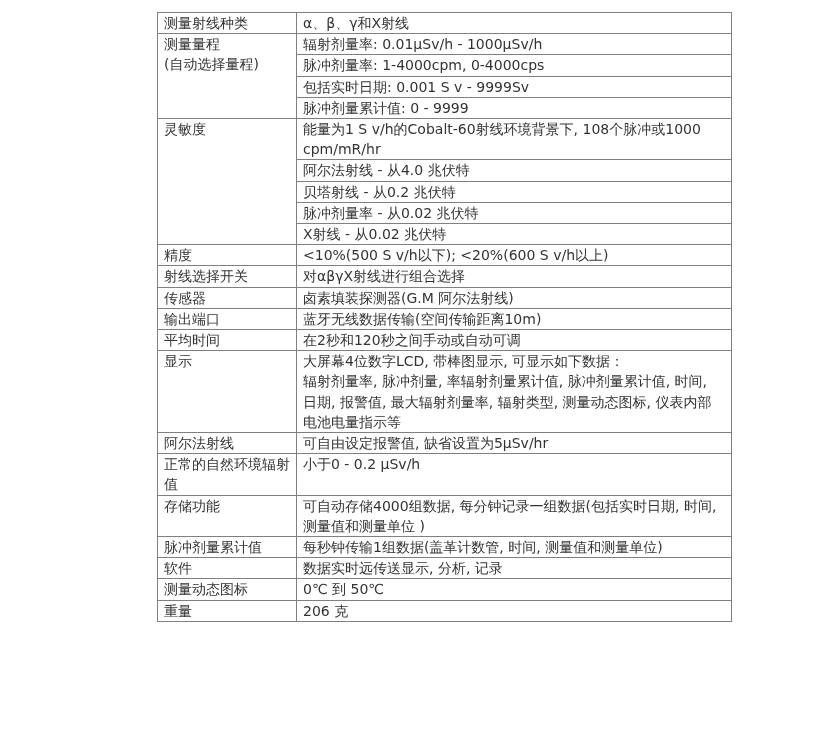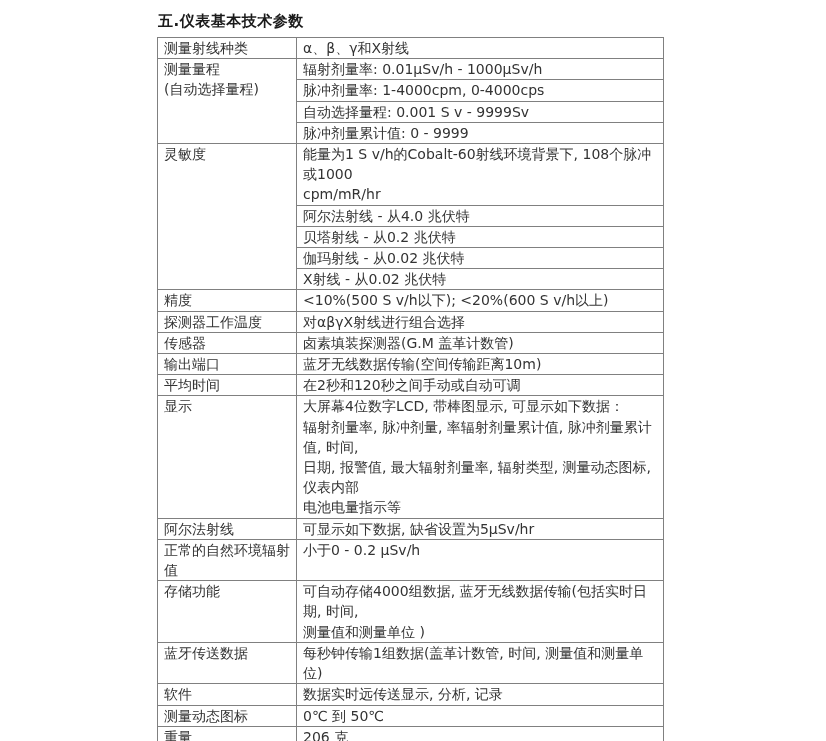--- a/index.html
+++ b/index.html
@@ -35,108 +35,107 @@
     padding: 0 6px;
     vertical-align: top;
     white-space: pre-line;
     overflow: hidden;
   }
   td.label-cell {
     width: 139px;
     color: #333333;
   }
   td.value-cell {
-    width: 367px;
+    width: 435px;
     color: #333333;
   }
 </style>
 </head>
 <body>
 
 <div class="page">
-  <h1 class="doc-title">五.仪表基本技术参数</h1>
   <table class="spec-table">
     <tbody>
         <tr>
           <td class="label-cell" rowspan="1">测量射线种类</td>
           <td class="value-cell">α、β、γ和X射线</td>
         </tr>
         <tr>
           <td class="label-cell" rowspan="4">测量量程
 (自动选择量程)</td>
           <td class="value-cell">辐射剂量率: 0.01μSv/h - 1000μSv/h</td>
         </tr>
         <tr>
           <td class="value-cell">脉冲剂量率: 1-4000cpm, 0-4000cps</td>
         </tr>
         <tr>
-          <td class="value-cell">自动选择量程: 0.001 S v - 9999Sv</td>
+          <td class="value-cell">包括实时日期: 0.001 S v - 9999Sv</td>
         </tr>
         <tr>
           <td class="value-cell">脉冲剂量累计值: 0 - 9999</td>
         </tr>
         <tr>
           <td class="label-cell" rowspan="5">灵敏度</td>
           <td class="value-cell">能量为1 S v/h的Cobalt-60射线环境背景下, 108个脉冲或1000
 cpm/mR/hr</td>
         </tr>
         <tr>
           <td class="value-cell">阿尔法射线 - 从4.0 兆伏特</td>
         </tr>
         <tr>
           <td class="value-cell">贝塔射线 - 从0.2 兆伏特</td>
         </tr>
         <tr>
-          <td class="value-cell">伽玛射线 - 从0.02 兆伏特</td>
+          <td class="value-cell">脉冲剂量率 - 从0.02 兆伏特</td>
         </tr>
         <tr>
           <td class="value-cell">X射线 - 从0.02 兆伏特</td>
         </tr>
         <tr>
           <td class="label-cell" rowspan="1">精度</td>
           <td class="value-cell">&lt;10%(500 S v/h以下); &lt;20%(600 S v/h以上)</td>
         </tr>
         <tr>
-          <td class="label-cell" rowspan="1">探测器工作温度</td>
+          <td class="label-cell" rowspan="1">射线选择开关</td>
           <td class="value-cell">对αβγX射线进行组合选择</td>
         </tr>
         <tr>
           <td class="label-cell" rowspan="1">传感器</td>
-          <td class="value-cell">卤素填装探测器(G.M 盖革计数管)</td>
+          <td class="value-cell">卤素填装探测器(G.M 阿尔法射线)</td>
         </tr>
         <tr>
           <td class="label-cell" rowspan="1">输出端口</td>
           <td class="value-cell">蓝牙无线数据传输(空间传输距离10m)</td>
         </tr>
         <tr>
           <td class="label-cell" rowspan="1">平均时间</td>
           <td class="value-cell">在2秒和120秒之间手动或自动可调</td>
         </tr>
         <tr>
           <td class="label-cell" rowspan="1">显示</td>
           <td class="value-cell">大屏幕4位数字LCD, 带棒图显示, 可显示如下数据：
 辐射剂量率, 脉冲剂量, 率辐射剂量累计值, 脉冲剂量累计值, 时间,
 日期, 报警值, 最大辐射剂量率, 辐射类型, 测量动态图标, 仪表内部
 电池电量指示等</td>
         </tr>
         <tr>
           <td class="label-cell" rowspan="1">阿尔法射线</td>
-          <td class="value-cell">可显示如下数据, 缺省设置为5μSv/hr</td>
+          <td class="value-cell">可自由设定报警值, 缺省设置为5μSv/hr</td>
         </tr>
         <tr>
           <td class="label-cell" rowspan="1">正常的自然环境辐射值</td>
           <td class="value-cell">小于0 - 0.2 μSv/h</td>
         </tr>
         <tr>
           <td class="label-cell" rowspan="1">存储功能</td>
-          <td class="value-cell">可自动存储4000组数据, 蓝牙无线数据传输(包括实时日期, 时间,
+          <td class="value-cell">可自动存储4000组数据, 每分钟记录一组数据(包括实时日期, 时间,
 测量值和测量单位 )</td>
         </tr>
         <tr>
-          <td class="label-cell" rowspan="1">蓝牙传送数据</td>
+          <td class="label-cell" rowspan="1">脉冲剂量累计值</td>
           <td class="value-cell">每秒钟传输1组数据(盖革计数管, 时间, 测量值和测量单位)</td>
         </tr>
         <tr>
           <td class="label-cell" rowspan="1">软件</td>
           <td class="value-cell">数据实时远传送显示, 分析, 记录</td>
         </tr>
         <tr>
           <td class="label-cell" rowspan="1">测量动态图标</td>
           <td class="value-cell">0℃ 到 50℃</td>
         </tr>

